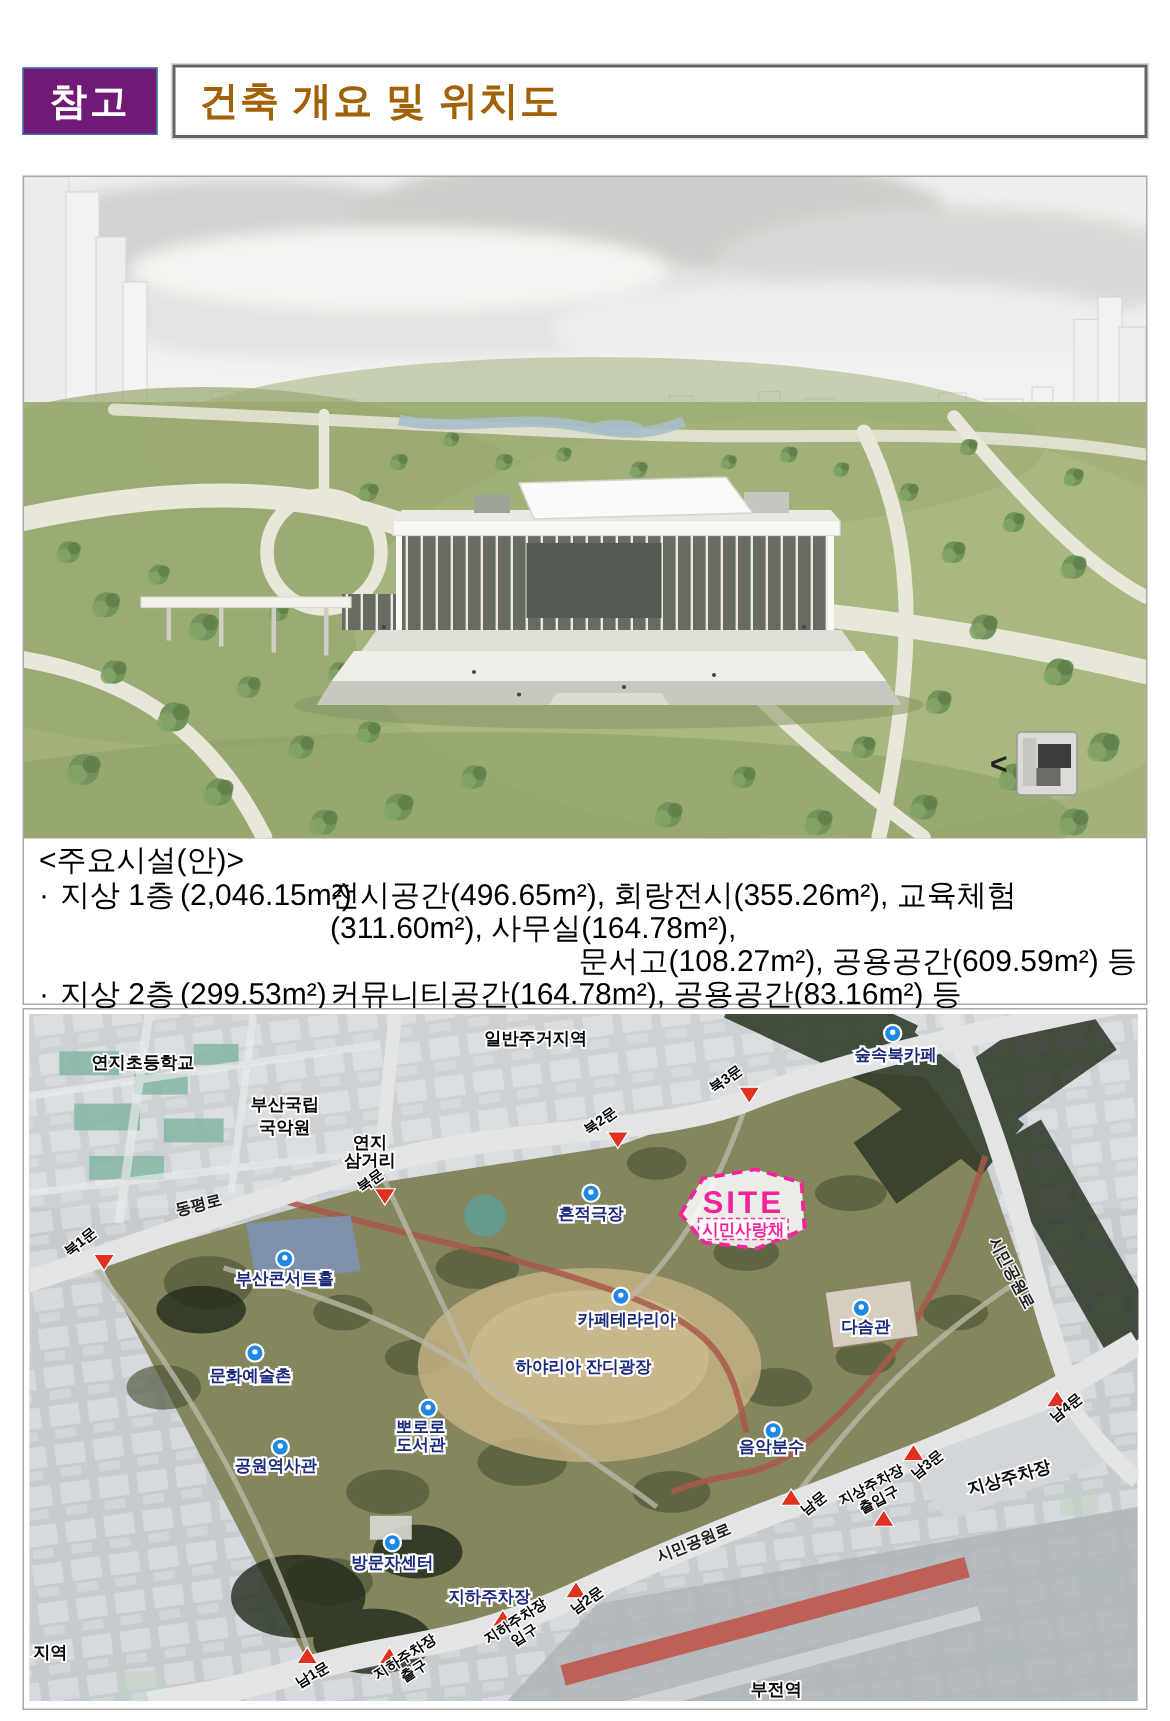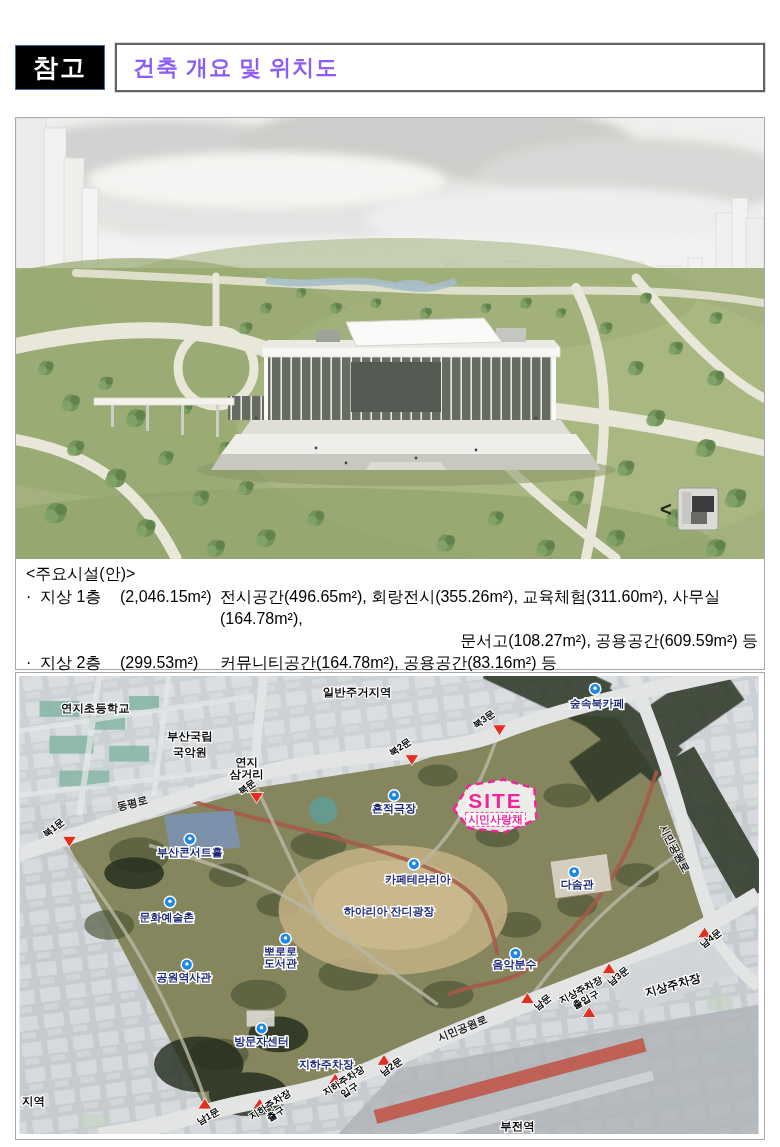--- a/index.html
+++ b/index.html
@@ -1,29 +1,29 @@
 <!DOCTYPE html>
 <html><head>
 <meta charset="utf-8">
 <style>
   html,body{margin:0;padding:0;background:#fff;}
   body{width:780px;height:1147px;font-family:"Liberation Sans","DejaVu Sans",sans-serif;}
   .page{position:relative;width:780px;height:1147px;background:#fff;overflow:hidden;}
   .header{position:absolute;left:15px;top:43px;width:750px;height:49px;}
-  .badge{position:absolute;left:0;top:2px;width:90px;height:45px;background:#000000;border:1px solid #396ea6;
+  .badge{position:absolute;left:0;top:2px;width:90px;height:45px;background:#701a75;border:1px solid #396ea6;
          color:#fff;font-size:25px;font-weight:bold;display:flex;align-items:center;justify-content:center;
          letter-spacing:2px;box-sizing:border-box;}
   .title-box{position:absolute;left:100px;right:0;top:0;height:49px;border:2px solid #636363;background:#fff;
          box-shadow:0 0 0 1px #d9d9d9;display:flex;align-items:center;padding-left:16px;box-sizing:border-box;}
-  .title{font-size:22px;font-weight:bold;color:#8b5cf6;letter-spacing:1px;}
+  .title{font-size:26px;font-weight:bold;color:#a16207;letter-spacing:1px;}
   .panel{position:absolute;left:15px;width:750px;border:1px solid #a9a9a9;background:#fff;box-sizing:border-box;}
   .panel-top{top:117px;height:553px;}
   .panel-map{top:672px;height:468px;padding:3px;}
   svg.render{display:block;width:748px;height:441px;}
-  .facilities{padding:4px 6px 0 10px;font-size:16px;color:#000;line-height:22px;}
+  .facilities{padding:4px 6px 0 10px;font-size:20px;color:#000;line-height:22px;}
   .fac-heading{margin-bottom:1px;}
   .fac-row{display:grid;grid-template-columns:12px 78px 98px 1fr;column-gap:2px;align-items:start;}
   .fac-row .n,.fac-row .a{font-weight:normal;}
   .fac-row .cont{grid-column:4;padding-left:78px;text-align:right;}
   svg.map{display:block;width:740px;height:458px;}
   
   .fac-label{font-size:11px;font-weight:bold;fill:#1b2a7b;stroke:#ffffff;stroke-width:3px;paint-order:stroke;text-anchor:middle;}
   .area-label{font-size:11.5px;font-weight:bold;fill:#0a0a0a;stroke:#ffffff;stroke-width:2.5px;paint-order:stroke;text-anchor:middle;}
   .gate-label{font-size:9.5px;font-weight:bold;fill:#000;stroke:#ffffff;stroke-width:2px;paint-order:stroke;text-anchor:middle;}
   .road-label{font-size:10.5px;font-weight:bold;fill:#1a1a1a;stroke:#f2f2f2;stroke-width:2px;paint-order:stroke;text-anchor:middle;}

